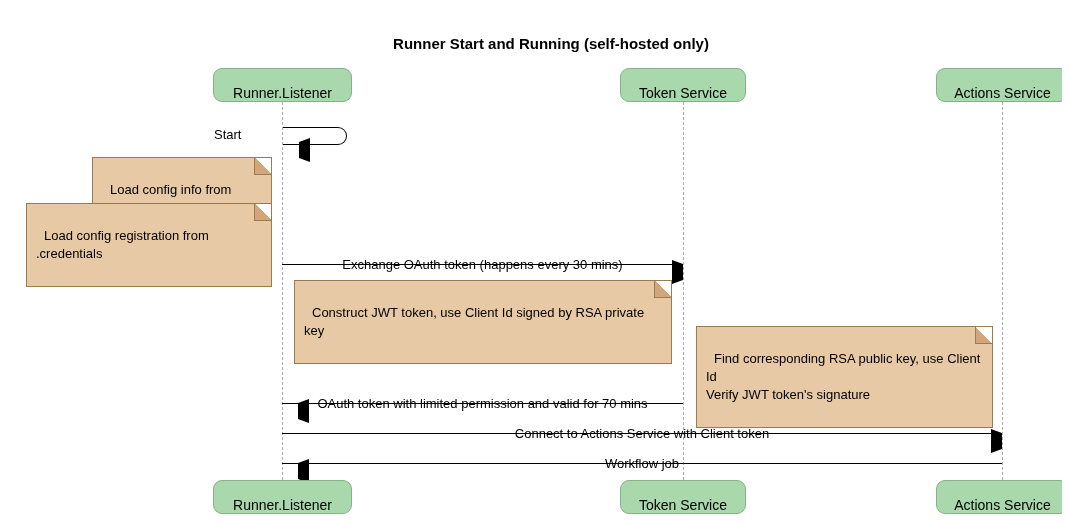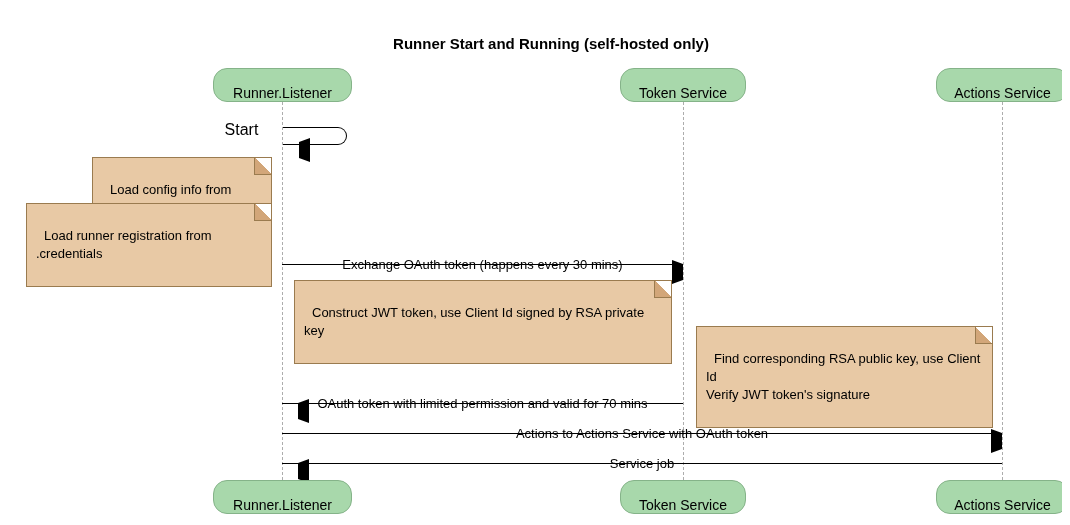--- a/index.html
+++ b/index.html
@@ -29,21 +29,21 @@
     height: 378px;
     width: 0;
     border-left: 1px dashed #adadad;
   }
 
   .participant {
     position: absolute;
     height: 34px;
     background: #a8d8ab;
     border: 1px solid #85b389;
-    border-radius: 14px;
+    border-radius: 9px;
     font-size: 14px;
     text-align: center;
     line-height: 32px;
     white-space: nowrap;
   }
 
   .note {
     position: absolute;
     background: #e8c9a5;
     border: 1px solid #9a7b4f;
@@ -89,24 +89,24 @@
   .self-loop {
     position: absolute;
     left: 267px; top: 111px;
     width: 64px; height: 15px;
     border: 1px solid #000;
     border-left: none;
     border-radius: 0 10px 10px 0;
   }
   .start-label {
     position: absolute;
-    left: 190px; top: 97px;
+    left: 190px; top: 103px;
     width: 71px;
-    text-align: center;
-    font-size: 16px;
+    text-align: left;
+    font-size: 13px;
     white-space: nowrap;
   }
 </style>
 </head>
 <body>
 
 <div class="canvas">
 
   <div class="title">Runner Start and Running (self-hosted only)</div>
 
@@ -121,21 +121,21 @@
   <div class="start-label">Start</div>
   <div class="self-loop"></div>
   <div class="ah left" style="left:267px; top:122px"></div>
 
   <div class="note" style="left:76px; top:141px; width:180px">
     <span>Load config info from .runner</span>
     <span class="fold"></span>
   </div>
 
   <div class="note" style="left:10px; top:187px; width:246px">
-    <span>Load runner registration from .credentials</span>
+    <span>Load config registration from .credentials</span>
     <span class="fold"></span>
   </div>
 
   <div class="mlabel" style="left:266px; top:233px; width:401px">Exchange OAuth token (happens every 30 mins)</div>
   <div class="mline" style="left:266px; top:248px; width:401px"></div>
   <div class="ah right" style="left:656px; top:244px"></div>
 
   <div class="note" style="left:680px; top:310px; width:297px">
     <span>Find corresponding RSA public key, use Client Id
 Verify JWT token's signature</span>
@@ -144,25 +144,25 @@
 
   <div class="note" style="left:278px; top:264px; width:378px">
     <span>Construct JWT token, use Client Id signed by RSA private key</span>
     <span class="fold"></span>
   </div>
 
   <div class="mlabel" style="left:266px; top:372px; width:401px">OAuth token with limited permission and valid for 70 mins</div>
   <div class="mline" style="left:266px; top:387px; width:401px"></div>
   <div class="ah left" style="left:266px; top:383px"></div>
 
-  <div class="mlabel" style="left:266px; top:402px; width:720px">Actions to Actions Service with OAuth token</div>
+  <div class="mlabel" style="left:266px; top:402px; width:720px">Connect to Actions Service with Client token</div>
   <div class="mline" style="left:266px; top:417px; width:720px"></div>
   <div class="ah right" style="left:975px; top:413px"></div>
 
-  <div class="mlabel" style="left:266px; top:432px; width:720px">Service job</div>
+  <div class="mlabel" style="left:266px; top:432px; width:720px">Workflow job</div>
   <div class="mline" style="left:266px; top:447px; width:720px"></div>
   <div class="ah left" style="left:266px; top:443px"></div>
 
   <div class="participant" style="left:197px; top:464px; width:139px">Runner.Listener</div>
   <div class="participant" style="left:604px; top:464px; width:126px">Token Service</div>
   <div class="participant" style="left:920px; top:464px; width:133px">Actions Service</div>
 
 </div>
 
 </body></html>

